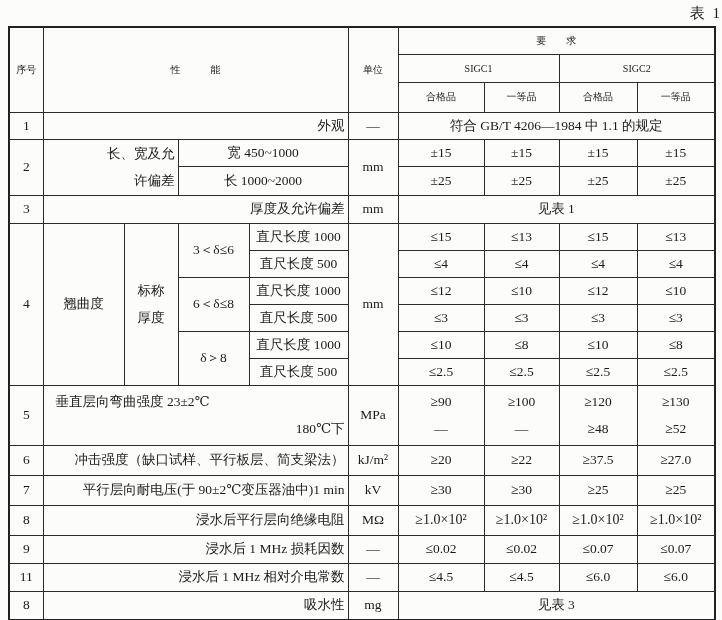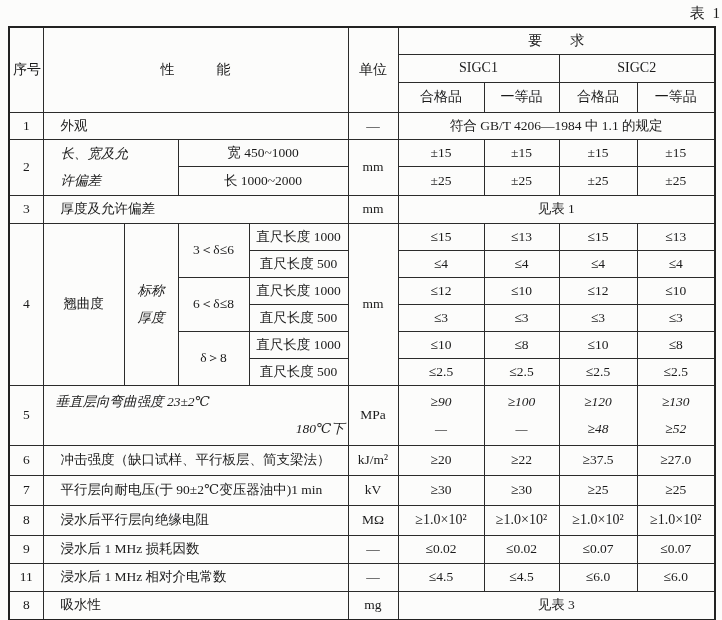--- a/index.html
+++ b/index.html
@@ -23,30 +23,30 @@
   }
   td {
     border: 1px solid #2b2b2b;
     text-align: center;
     vertical-align: middle;
     font-size: 13.5px;
     padding: 0 3px;
     overflow: hidden;
     white-space: nowrap;
   }
-  td.t-left { text-align: left; padding-left: 17px; }
-  td.hdr { font-size: 14px; margin-left: 12px; }
+  td.t-left { text-align: right; padding-left: 17px; }
+  td.hdr { font-size: 10px; margin-left: 12px; }
   .sup-note { font-size: 14px; }
   
   tr.rh27 { height: 27px; }
   tr.rh28 { height: 28px; }
   tr.rh29 { height: 29px; }
   tr.rh30 { height: 30px; }
   tr.rh60 { height: 60px; }
-  .two-line div { line-height: 27px; height: 27px; font-style: italic; }
+  .two-line div { line-height: 27px; height: 27px; }
   .prop5 .l1 { text-align: left; padding-left: 9px; }
   .prop5 .l2 { text-align: right; }
 </style>
 </head>
 <body>
 
 <div class="page">
   <div class="doc-title">表 1</div>
 
   <table class="spec">

